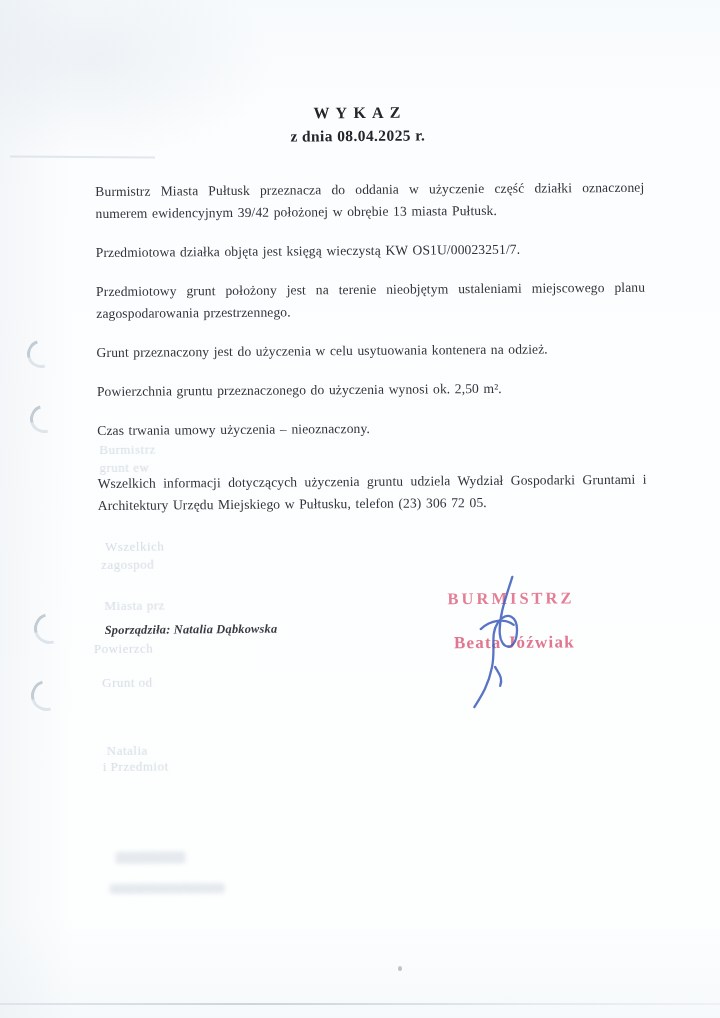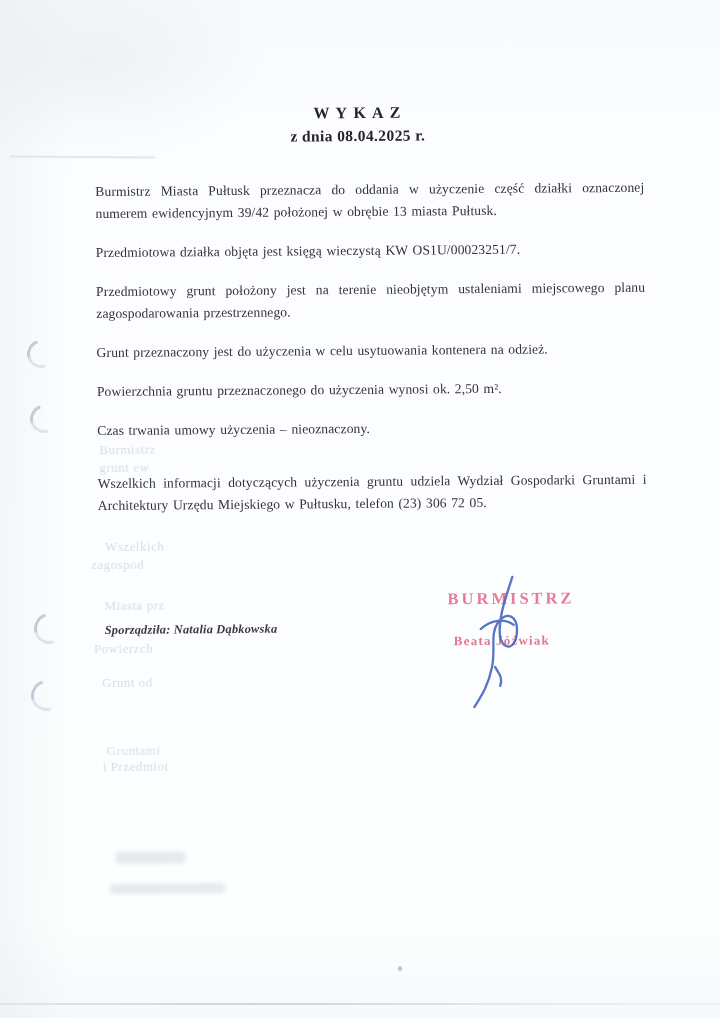--- a/index.html
+++ b/index.html
@@ -45,21 +45,21 @@
     font-style:italic;font-weight:bold;font-size:12.4px;color:#3a3a42;letter-spacing:.2px;
   }
 
   
   .stamp-role{
     position:absolute;left:446px;top:590px;
     font-size:16.5px;letter-spacing:3px;font-weight:bold;opacity:.8;
   }
   .stamp-name{
     position:absolute;left:452px;top:634px;
-    font-size:13px;letter-spacing:1.2px;font-weight:bold;opacity:.85;
+    font-size:17px;letter-spacing:1.2px;font-weight:bold;opacity:.85;
   }
   .signature{position:absolute;left:449px;top:575px;width:100px;height:135px;}
 
   
   .hole{
     position:absolute;border-radius:50%;border:3px solid transparent;
     border-left-color:#c2ccd5;border-bottom-color:#dde4ea;
     transform:rotate(28deg);
   }
   .hole.h1{left:27px;top:340px;width:22px;height:22px;}
@@ -89,25 +89,25 @@
       <p class="just">Przedmiotowy grunt położony jest na terenie nieobjętym ustaleniami miejscowego planu zagospodarowania przestrzennego.</p>
       <p>Grunt przeznaczony jest do użyczenia w celu usytuowania kontenera na odzież.</p>
       <p>Powierzchnia gruntu przeznaczonego do użyczenia wynosi ok. 2,50 m².</p>
       <p>Czas trwania umowy użyczenia – nieoznaczony.</p>
       <p class="just gap-top">Wszelkich informacji dotyczących użyczenia gruntu udziela Wydział Gospodarki Gruntami i Architektury Urzędu Miejskiego w Pułtusku, telefon (23) 306 72 05.</p>
     </div>
 
     <span class="ghost" style="left:99px;top:440px">Burmistrz</span>
     <span class="ghost" style="left:99px;top:458px">grunt ew</span>
     <span class="ghost" style="left:104px;top:537px">Wszelkich</span>
-    <span class="ghost" style="left:90px;top:555px">zagospod</span>
+    <span class="ghost" style="left:100px;top:555px">zagospod</span>
     <span class="ghost" style="left:103px;top:596px">Miasta prz</span>
     <span class="ghost" style="left:92px;top:639px">Powierzch</span>
     <span class="ghost" style="left:100px;top:673px">Grunt od</span>
-    <span class="ghost" style="left:104px;top:741px">Gruntami</span>
+    <span class="ghost" style="left:104px;top:741px">Natalia</span>
     <span class="ghost" style="left:100px;top:757px">i Przedmiot</span>
     <div class="smudge" style="left:112px;top:850px;width:70px;height:12px"></div>
     <div class="smudge" style="left:106px;top:882px;width:115px;height:10px"></div>
 
     <div class="prepared">Sporządziła: Natalia Dąbkowska</div>
 
     <div class="stamp-role" style="color:#dd5f7d">BURMISTRZ</div>
     <div class="stamp-name" style="color:#dd5f7d">Beata Jóźwiak</div>
 
     <svg class="signature" viewBox="0 0 100 135">

